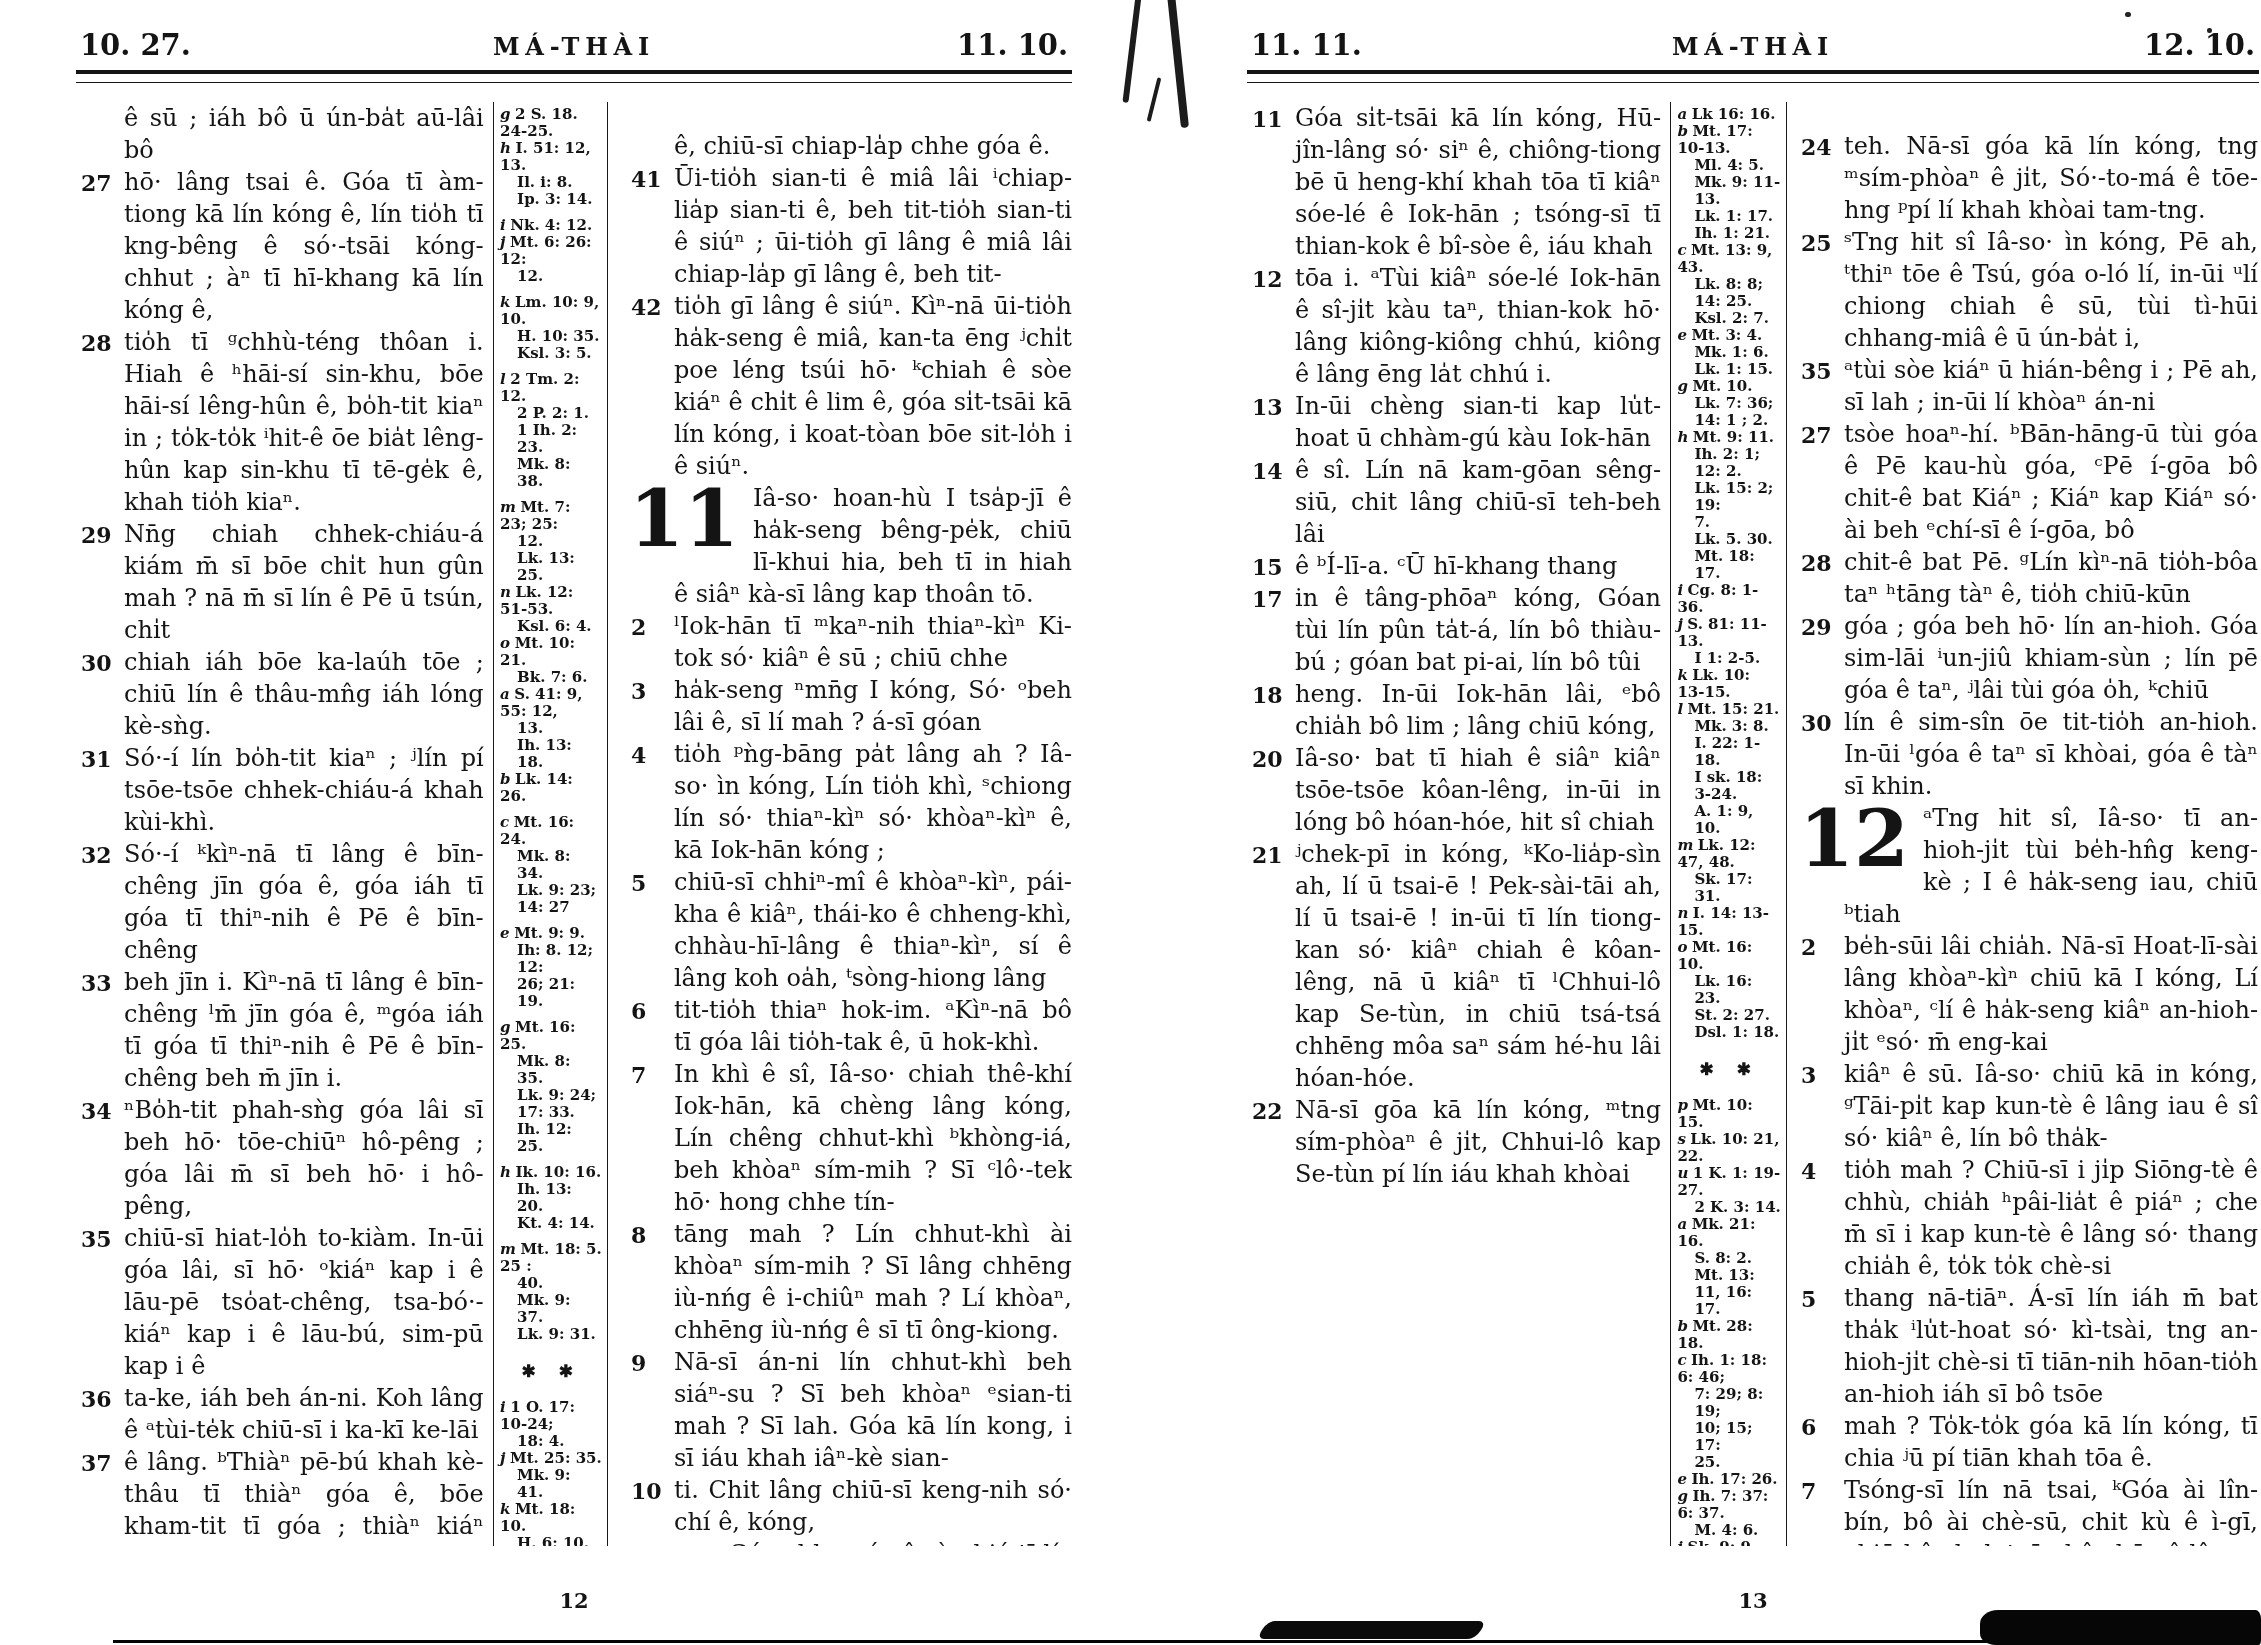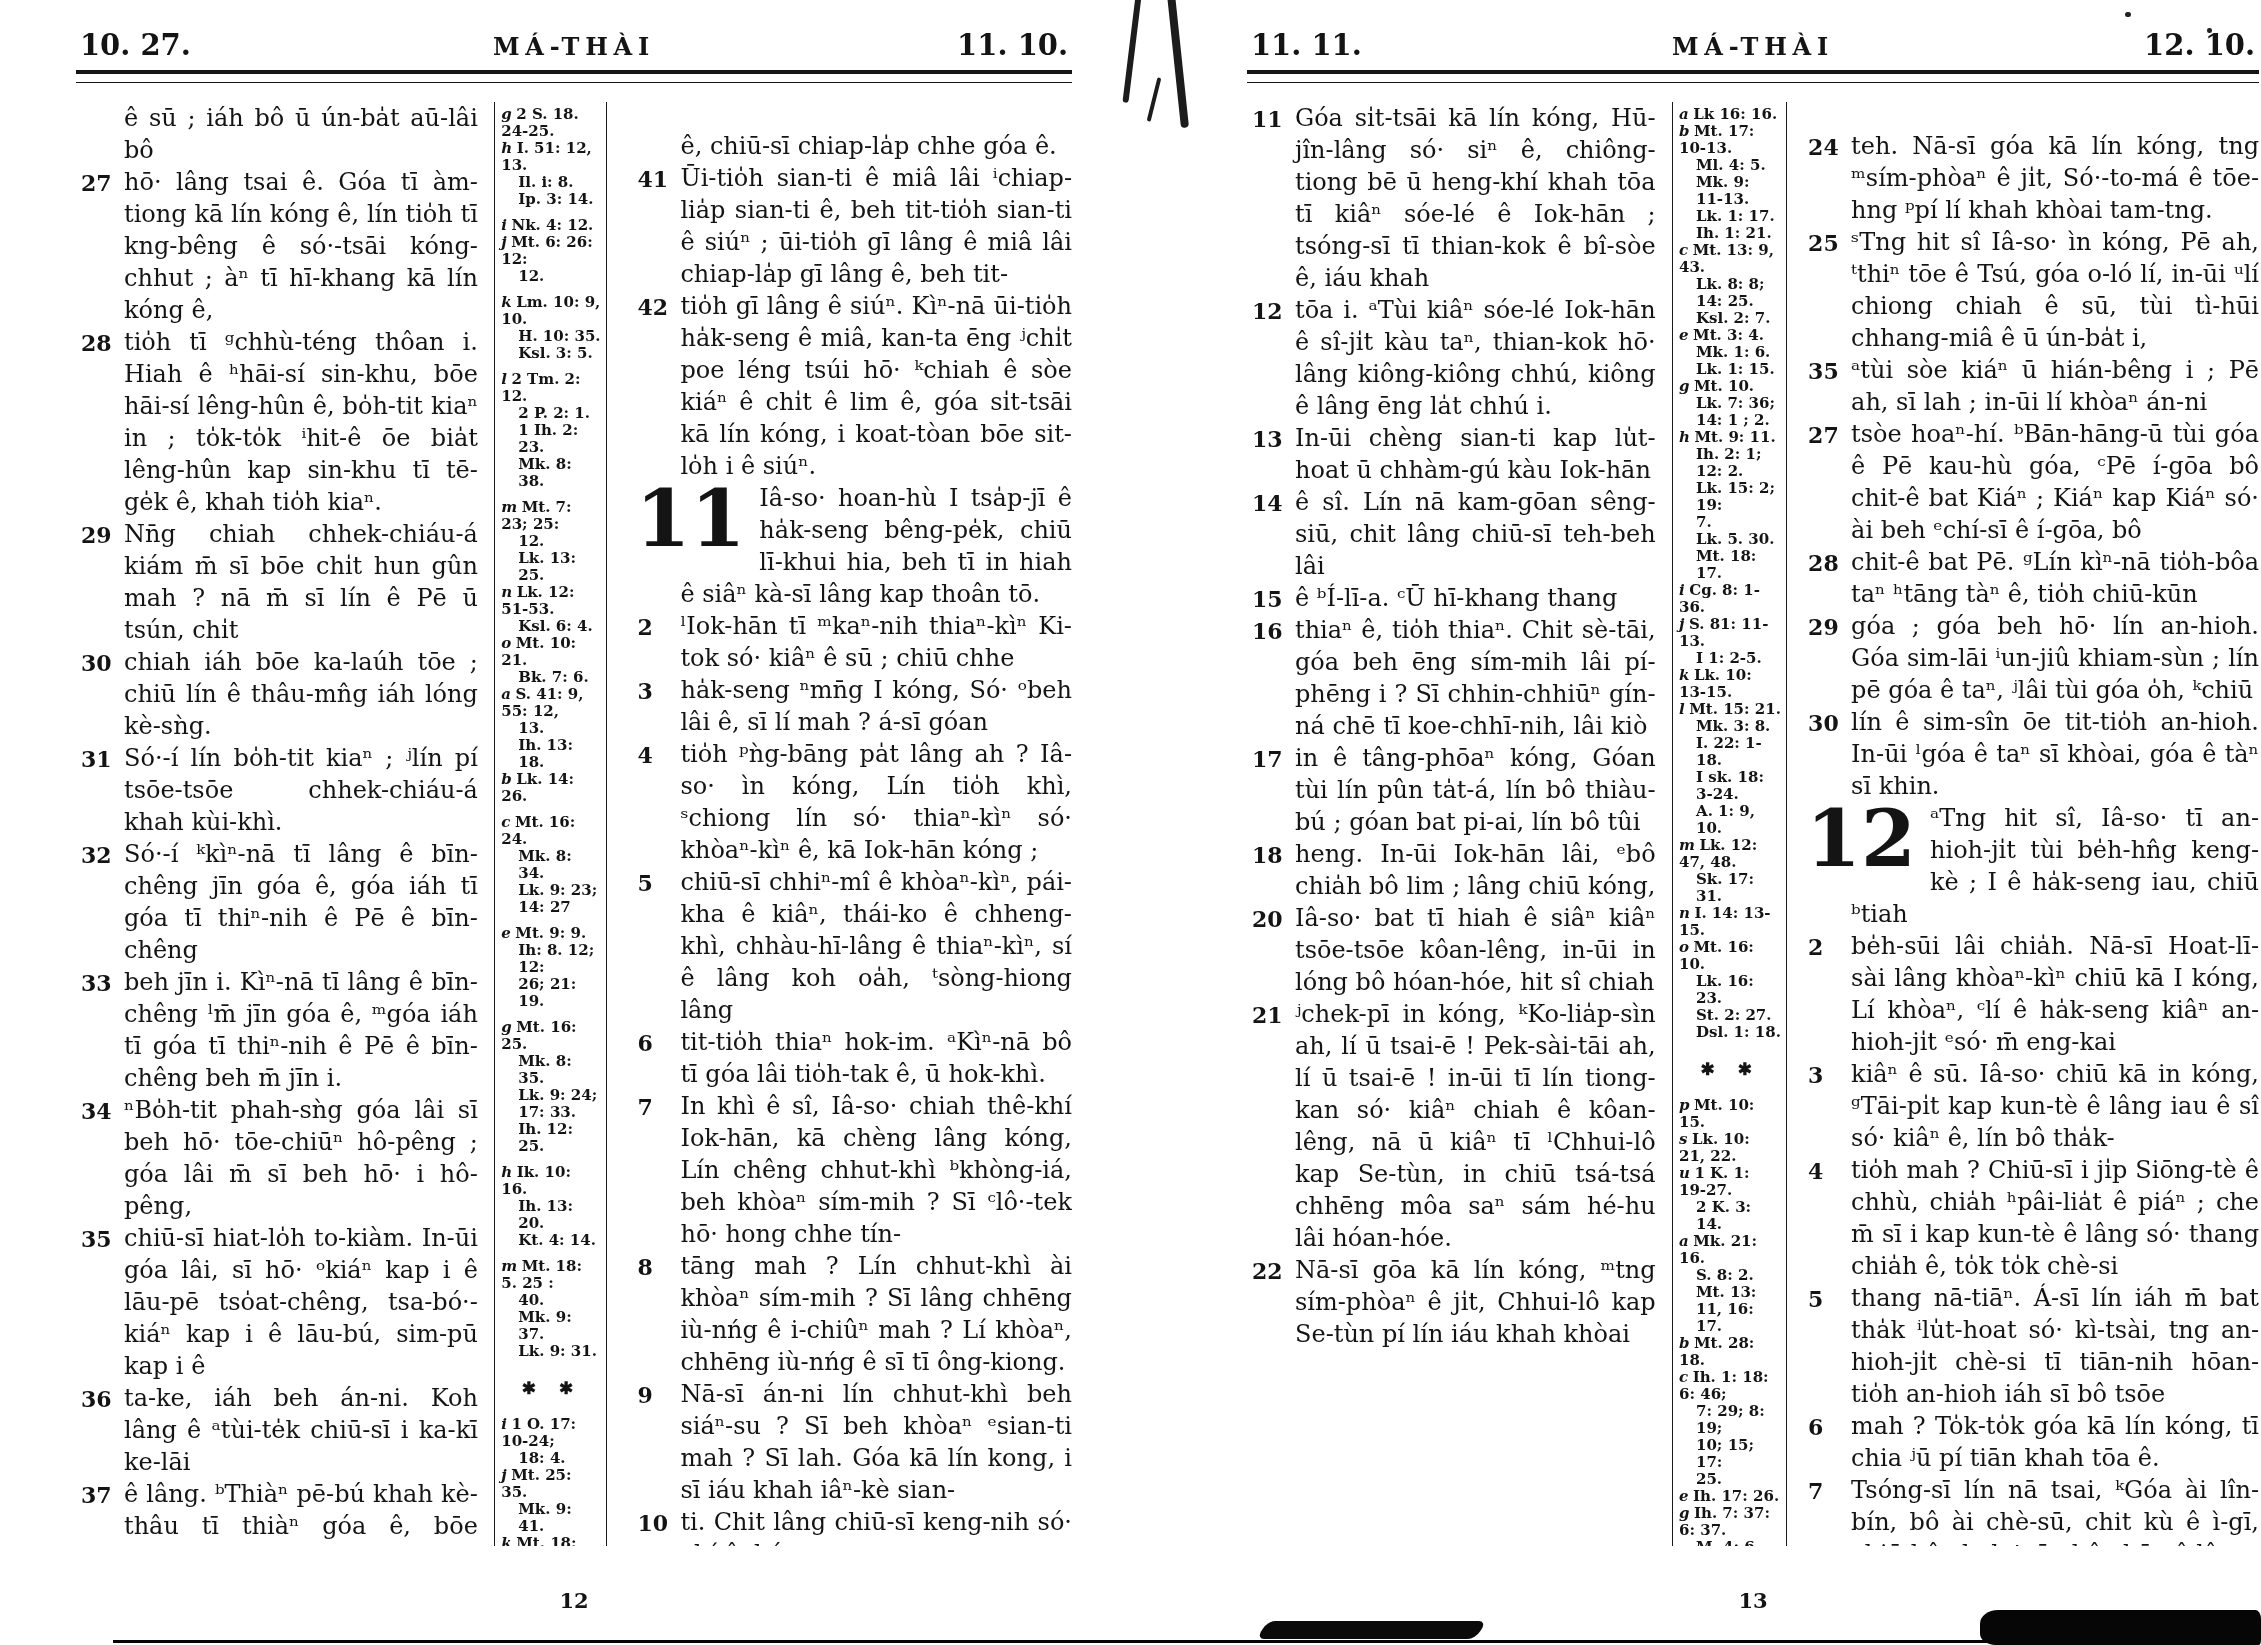--- a/index.html
+++ b/index.html
@@ -11,21 +11,21 @@
   .page-header{display:flex;justify-content:space-between;align-items:baseline;
                font-weight:bold;font-size:29px;padding:9px 3.9px 2.6px 3.9px;}
   .page-header .hdr-title{font-size:24px;letter-spacing:5.8px;}
   .rule-double{height:7.7px;border-top:4.5px solid #151515;border-bottom:1.9px solid #151515;margin-top:5.2px;}
   .page-body{display:flex;margin-top:19.3px;height:1444px;overflow:hidden;}
   .text-col{box-sizing:border-box;padding-left:48px;position:relative;}
   .col-a{width:414px;}
   .col-b{width:462px;margin-top:28px;}
   .page-left .col-b{padding-left:57px;}
   .ref-col{box-sizing:border-box;width:117px;border-left:1.9px solid #1a1a1a;border-right:1.9px solid #1a1a1a;
-           padding:3.9px 5.2px 0 6.4px;margin:0 16px;overflow:hidden;}
+           padding:3.9px 5.2px 0 6.4px;margin:0 9px;overflow:hidden;}
   .verse{margin:0;text-align:justify;font-size:24px;line-height:32px;position:relative;}
   .vnum{position:absolute;left:-43px;top:1.3px;font-weight:bold;font-size:22px;}
   .chnum{float:left;font-weight:bold;font-size:79px;line-height:63px;margin:5.2px 14px 0 -45px;}
   .poem{margin:0 0 0 45px;}
   .poem p{margin:0;text-align:left;font-size:24px;line-height:32px;text-indent:-26px;padding-left:26px;}
   .ref-line{margin:0;font-size:15px;line-height:17px;font-weight:bold;padding-left:17px;}
   .ref-line.marker{padding-left:0;}
   .ref-letter{font-style:italic;padding-right:4.5px;}
   .ref-spacer{height:9px;}
   .refs-stars{text-align:center;font-size:17px;letter-spacing:23px;margin:9px 0 9px 15.5px;font-weight:bold;}
@@ -172,21 +172,20 @@
       <span>12. 10.</span>
     </div>
     <div class="rule-double"></div>
     <div class="page-body">
       <div class="text-col col-a">
           <p class="verse"><span class="vnum">11</span>Góa si̍t-tsāi kā lín kóng, Hū-jîn-lâng só· siⁿ ê, chiông-tiong bē ū heng-khí khah tōa tī kiâⁿ sóe-lé ê Iok-hān ;  tsóng-sī tī thian-kok ê bî-sòe ê, iáu khah</p>
           <p class="verse"><span class="vnum">12</span>tōa i.  ᵃTùi kiâⁿ sóe-lé Iok-hān ê sî-ji̍t kàu taⁿ, thian-kok hō· lâng kiông-kiông chhú, kiông ê lâng ēng la̍t chhú i.</p>
           <p class="verse"><span class="vnum">13</span>In-ūi chèng sian-ti kap lu̍t-hoat ū chhàm-gú kàu Iok-hān</p>
           <p class="verse"><span class="vnum">14</span>ê sî.  Lín nā kam-gōan sêng-siū, chit lâng chiū-sī teh-beh lâi</p>
           <p class="verse"><span class="vnum">15</span>ê ᵇÍ-lī-a.  ᶜŪ hī-khang thang</p>
-          <p class="verse"><span class="vnum">16</span>thiaⁿ ê, tio̍h thiaⁿ.  Chit sè-tāi, góa beh ēng sím-mih lâi pí-phēng i ?  Sī chhin-chhiūⁿ gín-ná chē tī koe-chhī-nih, lâi kiò</p>
           <p class="verse"><span class="vnum">17</span>in ê tâng-phōaⁿ kóng, Góan tùi lín pûn ta̍t-á, lín bô thiàu-bú ;  góan bat pi-ai, lín bô tûi</p>
           <p class="verse"><span class="vnum">18</span>heng.  In-ūi Iok-hān lâi, ᵉbô chia̍h bô lim ;  lâng chiū kóng,</p>
           <p class="verse"><span class="vnum">20</span>Iâ-so· bat tī hiah ê siâⁿ kiâⁿ tsōe-tsōe kôan-lêng, in-ūi in lóng bô hóan-hóe, hit sî chiah</p>
           <p class="verse"><span class="vnum">21</span>ʲchek-pī in kóng, ᵏKo-lia̍p-sìn ah, lí ū tsai-ē !  Pek-sài-tāi ah, lí ū tsai-ē !  in-ūi tī lín tiong-kan só· kiâⁿ chiah ê kôan-lêng, nā ū kiâⁿ tī ˡChhui-lô kap Se-tùn, in chiū tsá-tsá chhēng môa saⁿ sám hé-hu lâi hóan-hóe.</p>
           <p class="verse"><span class="vnum">22</span>Nā-sī gōa kā lín kóng, ᵐtng sím-phòaⁿ ê ji̍t, Chhui-lô kap Se-tùn pí lín iáu khah khòai</p>
         </div>
       <div class="ref-col">
           <p class="ref-line marker"><i class="ref-letter">a</i>Lk 16: 16.</p>
           <p class="ref-line marker"><i class="ref-letter">b</i>Mt. 17: 10-13.</p>
           <p class="ref-line">Ml. 4: 5.</p>

